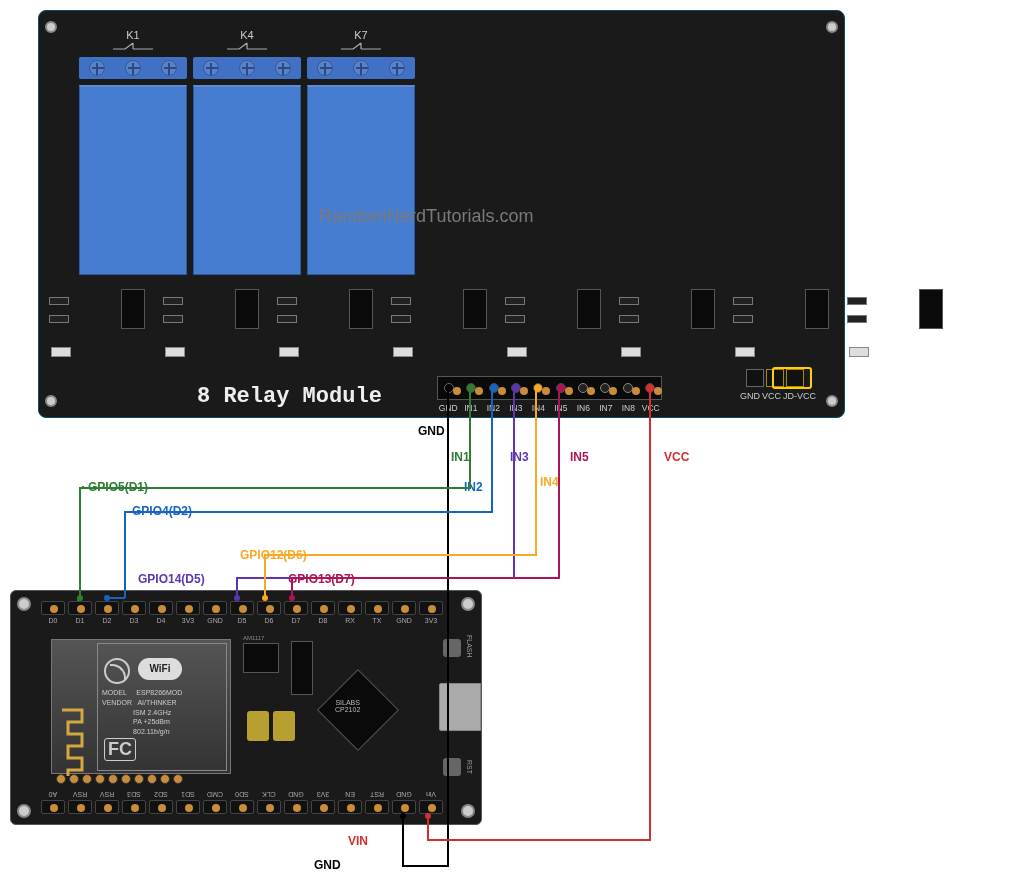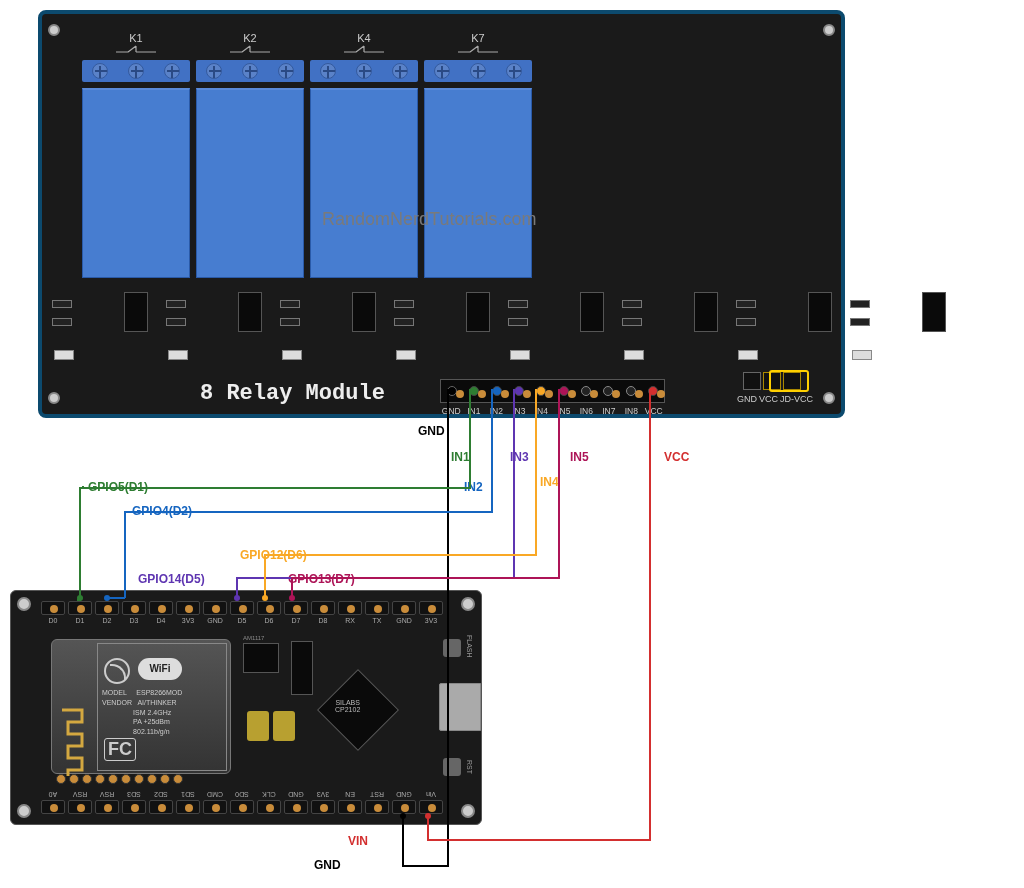--- a/index.html
+++ b/index.html
@@ -14,21 +14,21 @@
   
   
   .relay-board {
     position: absolute;
     left: 38px;
     top: 10px;
     width: 807px;
     height: 408px;
     background: #1a1a1a;
     border-radius: 8px;
-    border: 4px solid #0c4a6e;
+    border: 1px solid #0c4a6e;
   }
   .relay-board .mount-hole {
     position: absolute;
     width: 12px; height: 12px;
     background: #ccc;
     border-radius: 50%;
     border: 2px solid #888;
   }
   .relay-board .mh1 { left: 6px; top: 10px; }
   .relay-board .mh2 { right: 6px; top: 10px; }
@@ -294,21 +294,21 @@
   .pin-label-row.bottom .pin-label {
     transform: rotate(180deg);
   }
   
   .esp-chip {
     position: absolute;
     left: 40px; top: 48px;
     width: 180px; height: 135px;
     background: linear-gradient(#555,#333);
     border: 1px solid #777;
-    border-radius: 6px;
+    border-radius: 0;
   }
   .esp-antenna {
     position: absolute;
     left: 8px; top: 68px;
     width: 28px; height: 70px;
   }
   .esp-antenna svg { display: block; }
   .shield-zone {
     position: absolute;
     left: 45px; top: 3px;
@@ -470,34 +470,20 @@
 <div class="relay-board">
   <div class="mount-hole mh1"></div>
   <div class="mount-hole mh2"></div>
   <div class="mount-hole mh3"></div>
   <div class="mount-hole mh4"></div>
 
   <div class="relay-row">
 
     <div class="relay-unit">
       <span class="k-label">K1</span>
-      <span class="k-sym">
-          <svg width="40" height="10">
-            <path d="M0 8 H12 M12 8 L20 2 M20 8 V2 M20 8 H40" stroke="#aaa" fill="none" stroke-width="1.2"></path>
-          </svg>
-        </span>
-      <div class="terminal-block">
-          <div class="screw"></div>
-          <div class="screw"></div>
-          <div class="screw"></div>
-        </div>
-      <div class="relay-body"></div>
-    </div>
-    <div class="relay-unit">
-      <span class="k-label">K2</span>
       <span class="k-sym">
           <svg width="40" height="10">
             <path d="M0 8 H12 M12 8 L20 2 M20 8 V2 M20 8 H40" stroke="#aaa" fill="none" stroke-width="1.2"></path>
           </svg>
         </span>
       <div class="terminal-block">
           <div class="screw"></div>
           <div class="screw"></div>
           <div class="screw"></div>
         </div>

